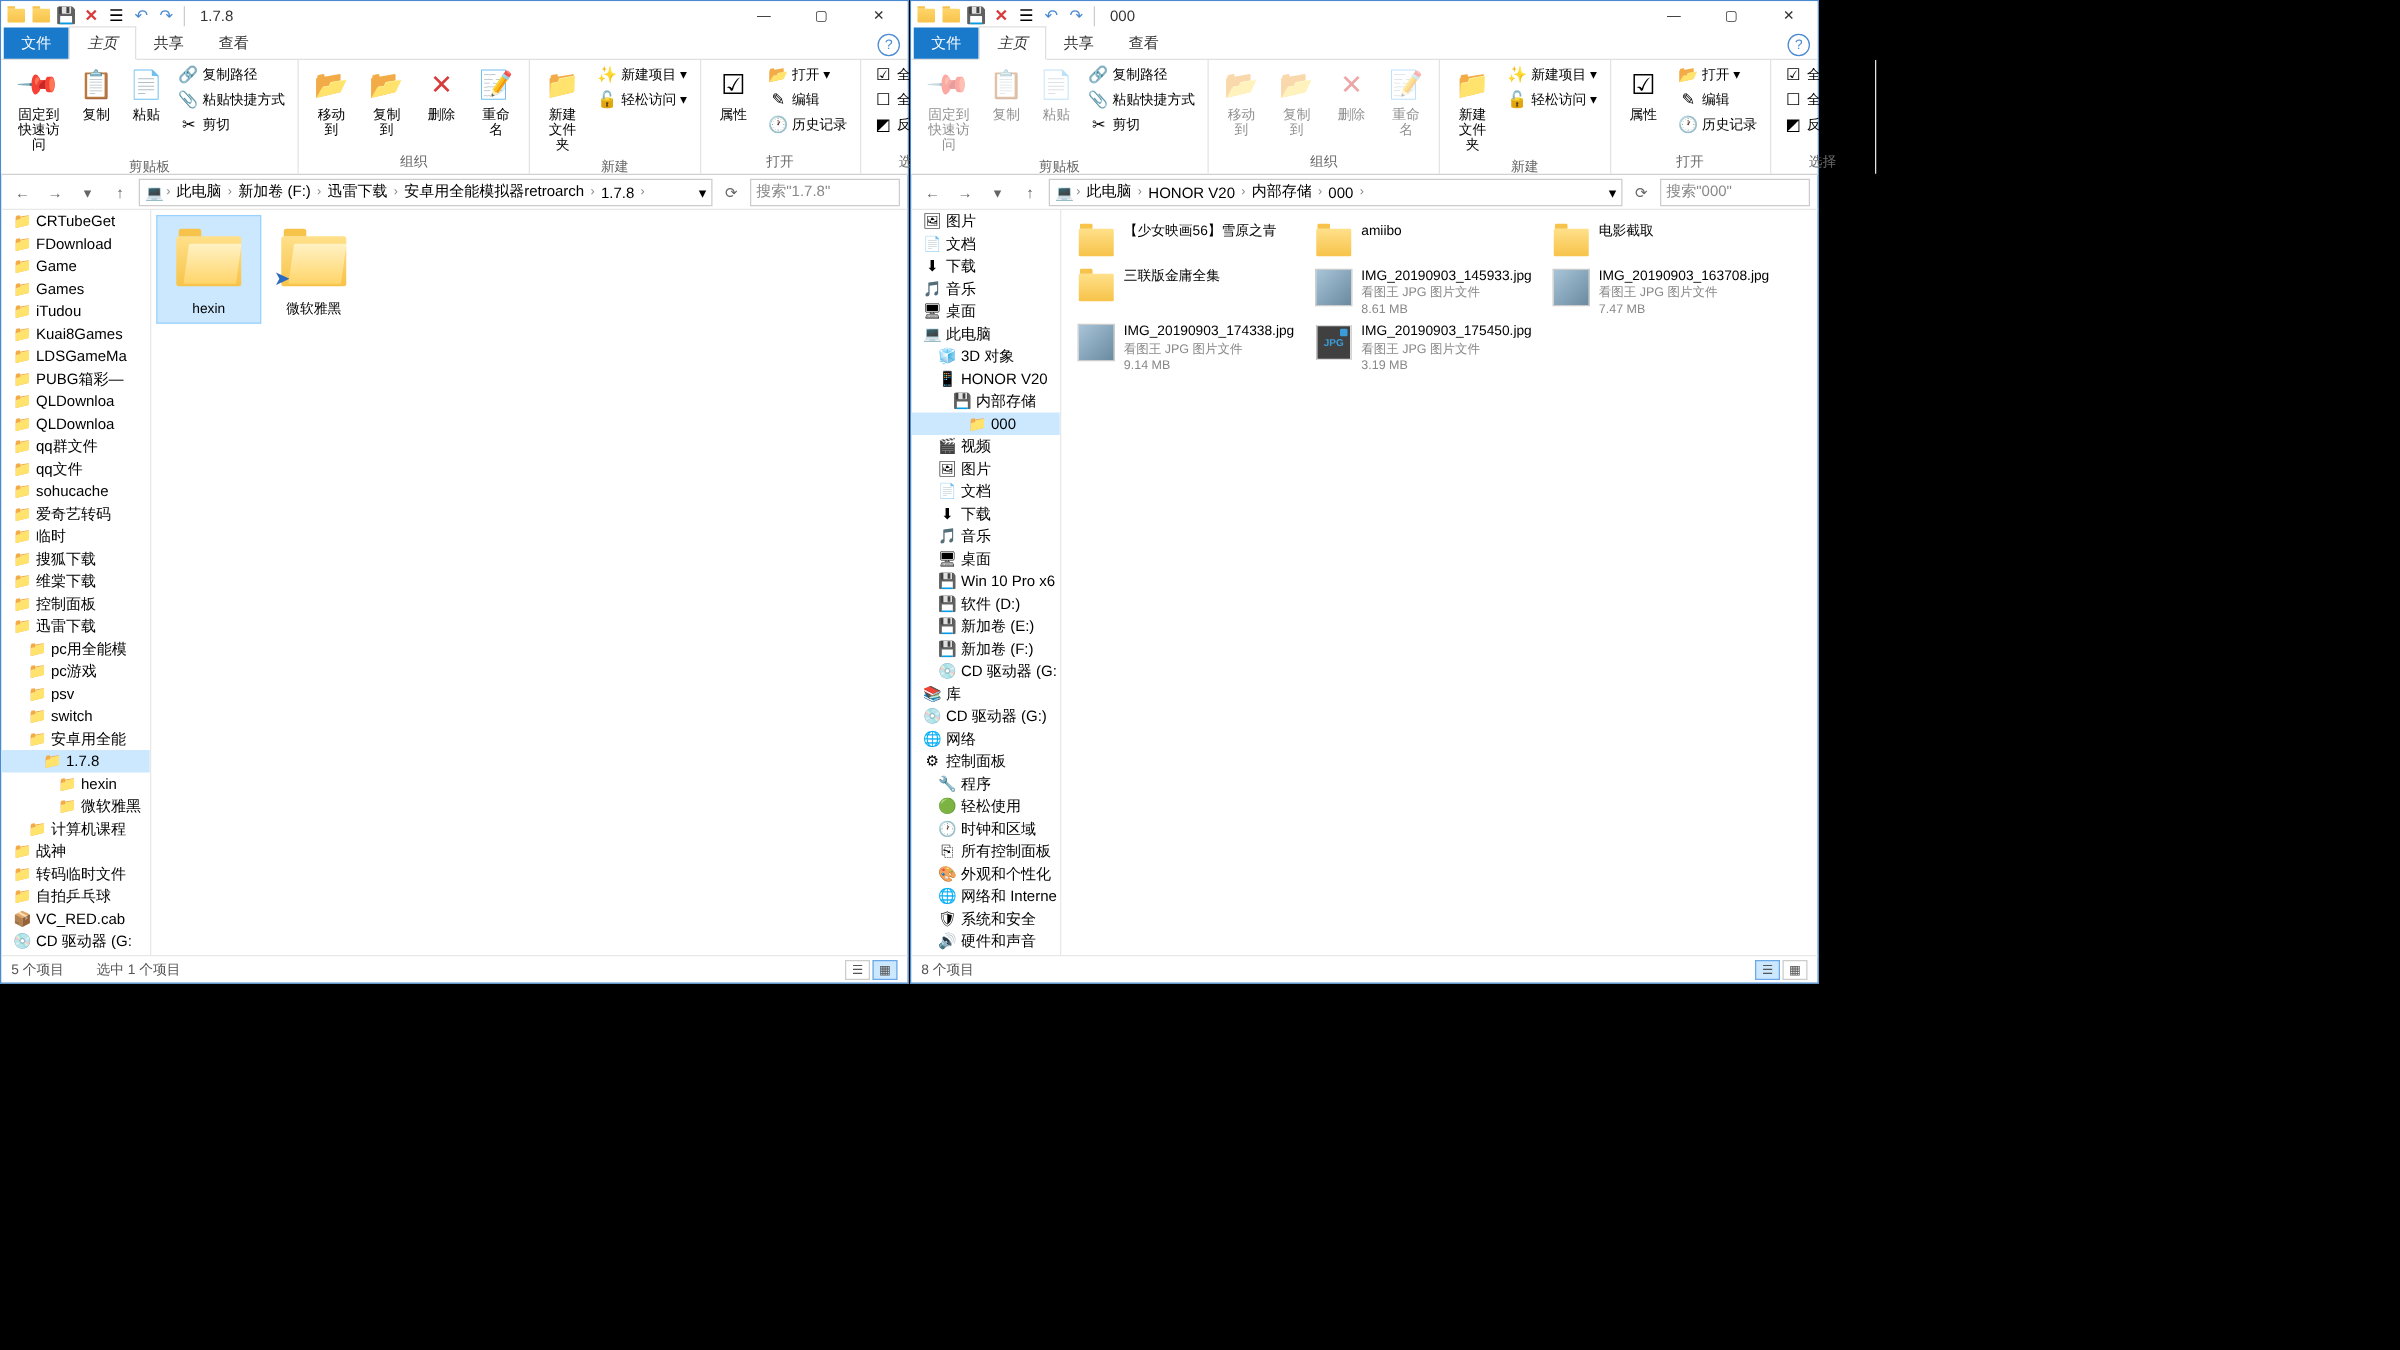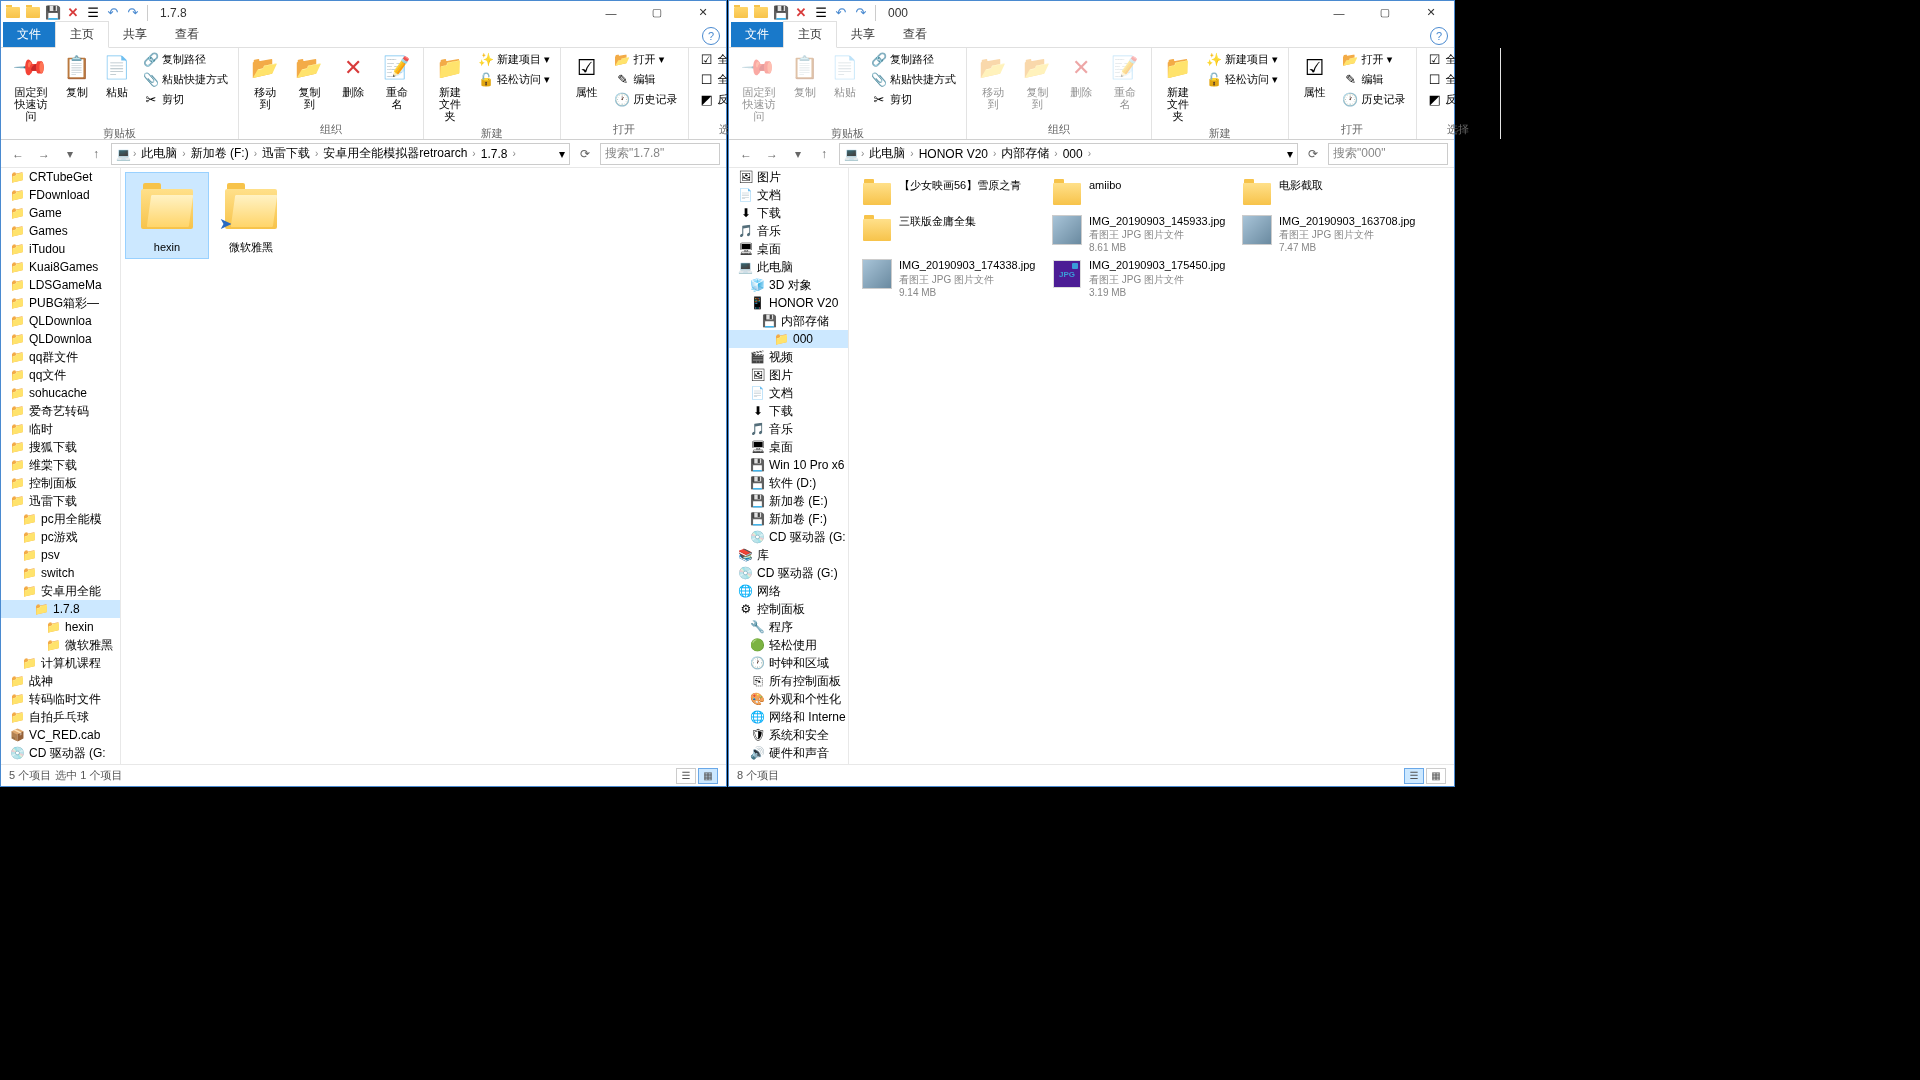--- a/index.html
+++ b/index.html
@@ -11,21 +11,21 @@
 .qat .ico { width: 16px; height: 16px; display: flex; align-items: center; justify-content: center; font-size: 13px; }
 .folder-ico { background: linear-gradient(#ffd56a,#f7c34a); width: 14px; height: 11px; border-radius: 1px; position: relative; }
 .folder-ico::before { content:''; position:absolute; top:-2px; left:0; width:6px; height:2px; background:#f7c34a; }
 .qat-sep { width:1px; height:16px; background:#ccc; margin:0 2px; }
 .title-text { flex:1; padding-left: 6px; color:#333; }
 .win-controls { display:flex; }
 .win-btn { width:46px; height:23px; display:flex; align-items:center; justify-content:center; font-size:11px; color:#333; cursor:pointer; }
 .tabs { height:24px; display:flex; align-items:flex-end; background:#fff; border-bottom:1px solid #e0e0e0; font-size:12px; padding-left:2px; position:relative; }
 .tab { padding: 4px 14px; cursor:pointer; color:#333; }
 .tab.file { background:#1979ca; color:#fff; }
-.tab.active { border:1px solid #e0e0e0; border-bottom:1px solid #fff; background:#fff; margin-bottom:-1px; }
+.tab.active { border:1px solid #e0e0e0; border-bottom:1px solid #fff; background:#fff; margin-bottom:-1px;font-style:italic; }
 .ribbon-help { position:absolute; right:6px; top:3px; width:18px; height:18px; border:1px solid #4a8ad0; border-radius:50%; color:#4a8ad0; font-size:11px; display:flex; align-items:center; justify-content:center; cursor:pointer; }
 .ribbon { height:92px; background:#fff; display:flex; border-bottom:1px solid #d0d0d0; font-size:11px; }
 .rgroup { display:flex; flex-direction:column; border-right:1px solid #e3e3e3; padding:2px 6px 0; }
 .rgroup-body { flex:1; display:flex; align-items:flex-start; gap:4px; }
 .rgroup-label { text-align:center; font-size:11px; color:#666; padding:2px 0; }
 .rbtn { display:flex; flex-direction:column; align-items:center; gap:2px; padding:2px 4px; cursor:pointer; border-radius:2px; text-align:center; line-height:1.1; min-width:36px; }
 .rbtn .bi { width:32px; height:32px; display:flex; align-items:center; justify-content:center; font-size:22px; }
 .rbtn.disabled { opacity:.45; cursor:default; }
 .rcol { display:flex; flex-direction:column; gap:2px; }
 .rrow { display:flex; align-items:center; gap:3px; padding:1px 4px; cursor:pointer; white-space:nowrap; }
@@ -59,26 +59,26 @@
 .png-icon { width:40px; height:50px; background:#fff; border:1px solid #ccc; position:relative; display:flex; flex-direction:column; padding:6px 4px; gap:3px;}
 .png-icon .ln { height:2px; background:#6aa8e8; }
 .file-label { word-break:break-all; line-height:1.2; max-height:54px; overflow:hidden; }
 .right-tree { width:120px; border-right:1px solid #e8e8e8; overflow-y:auto; font-size:12px; }
 .details-list { display:flex; flex-wrap:wrap; padding:4px; gap:0; align-content:flex-start; }
 .detail-item { width:190px; display:flex; gap:6px; padding:2px 4px; cursor:pointer; font-size:11px; align-items:flex-start; }
 .detail-thumb { width:32px; height:32px; flex-shrink:0; display:flex; align-items:center; justify-content:center; }
 .small-folder { width:28px; height:22px; background:linear-gradient(#ffe08a,#f7c34a); border-radius:1px; position:relative; }
 .small-folder::before { content:''; position:absolute; top:-4px; left:1px; width:10px; height:4px; background:#f7c34a; border-radius:1px 1px 0 0; }
 .img-thumb { width:30px; height:30px; background:linear-gradient(135deg,#a8c4d8,#6a8aa0); border:1px solid #ccc; }
-.jpg-thumb { width:28px; height:28px; background:#4c1d95; border:1px solid #ddd; position:relative; display:flex; align-items:center; justify-content:center; font-size:8px; color:#3a9cd8; font-weight:bold; }
+.jpg-thumb { width:28px; height:28px; background:#404040; border:1px solid #ddd; position:relative; display:flex; align-items:center; justify-content:center; font-size:8px; color:#3a9cd8; font-weight:bold; }
 .jpg-thumb::before { content:''; position:absolute; top:2px; right:2px; width:6px; height:6px; background:#3a9cd8; border-radius:1px; }
 .detail-info { display:flex; flex-direction:column; line-height:1.3; }
 .detail-name { color:#000; }
 .detail-meta { color:#888; font-size:10px; }
-.status-bar { height:22px; border-top:1px solid #e8e8e8; display:flex; align-items:center; padding:0 8px; font-size:11px; color:#555; gap:4px; }
+.status-bar { height:22px; border-top:1px solid #e8e8e8; display:flex; align-items:center; padding:0 8px; font-size:11px; color:#555; gap:26px; }
 .status-bar .view-icons { margin-left:auto; display:flex; gap:2px; }
 .vi { width:20px; height:16px; border:1px solid #ccc; display:flex; align-items:center; justify-content:center; font-size:10px; cursor:pointer; }
 .vi.active { background:#cce8ff; border-color:#6aa8e8; }
 .x-red { color:#d83b3b; font-weight:bold; font-size:14px; }
 .blue-arrow { color:#4a8ad0; }
 .pin-ico { transform:rotate(45deg); display:inline-block; }
 </style>
 </head>
 <body>
 

